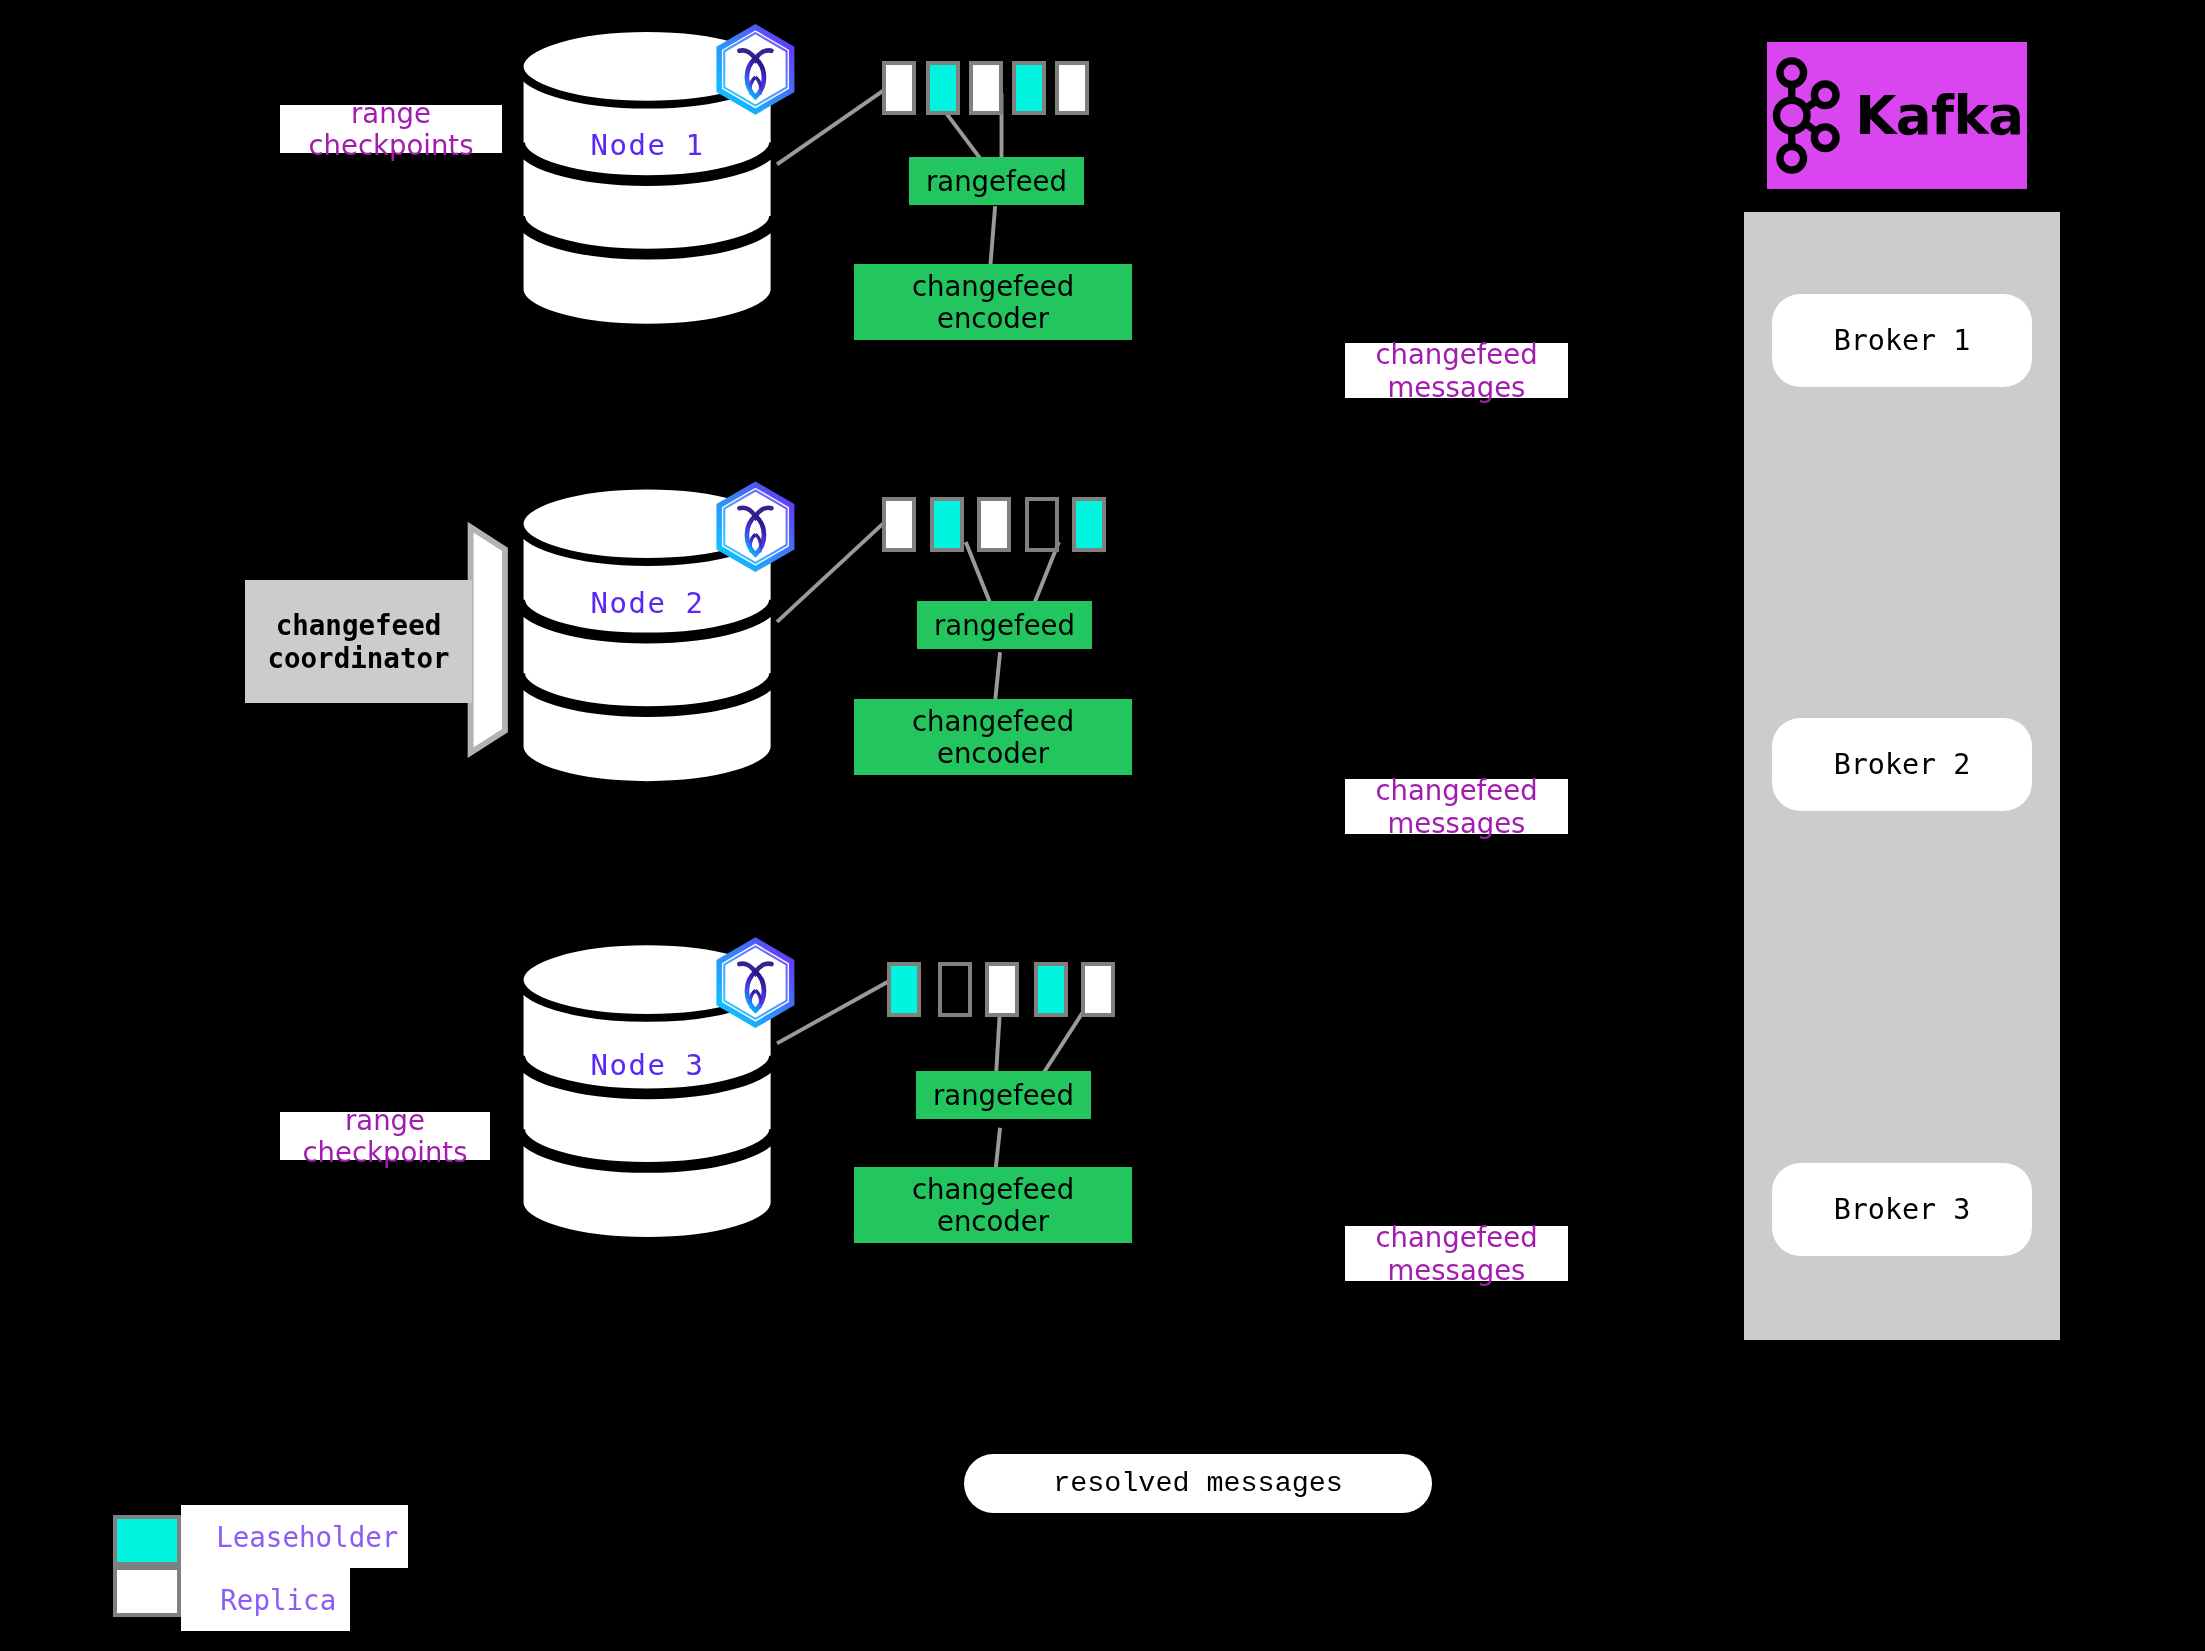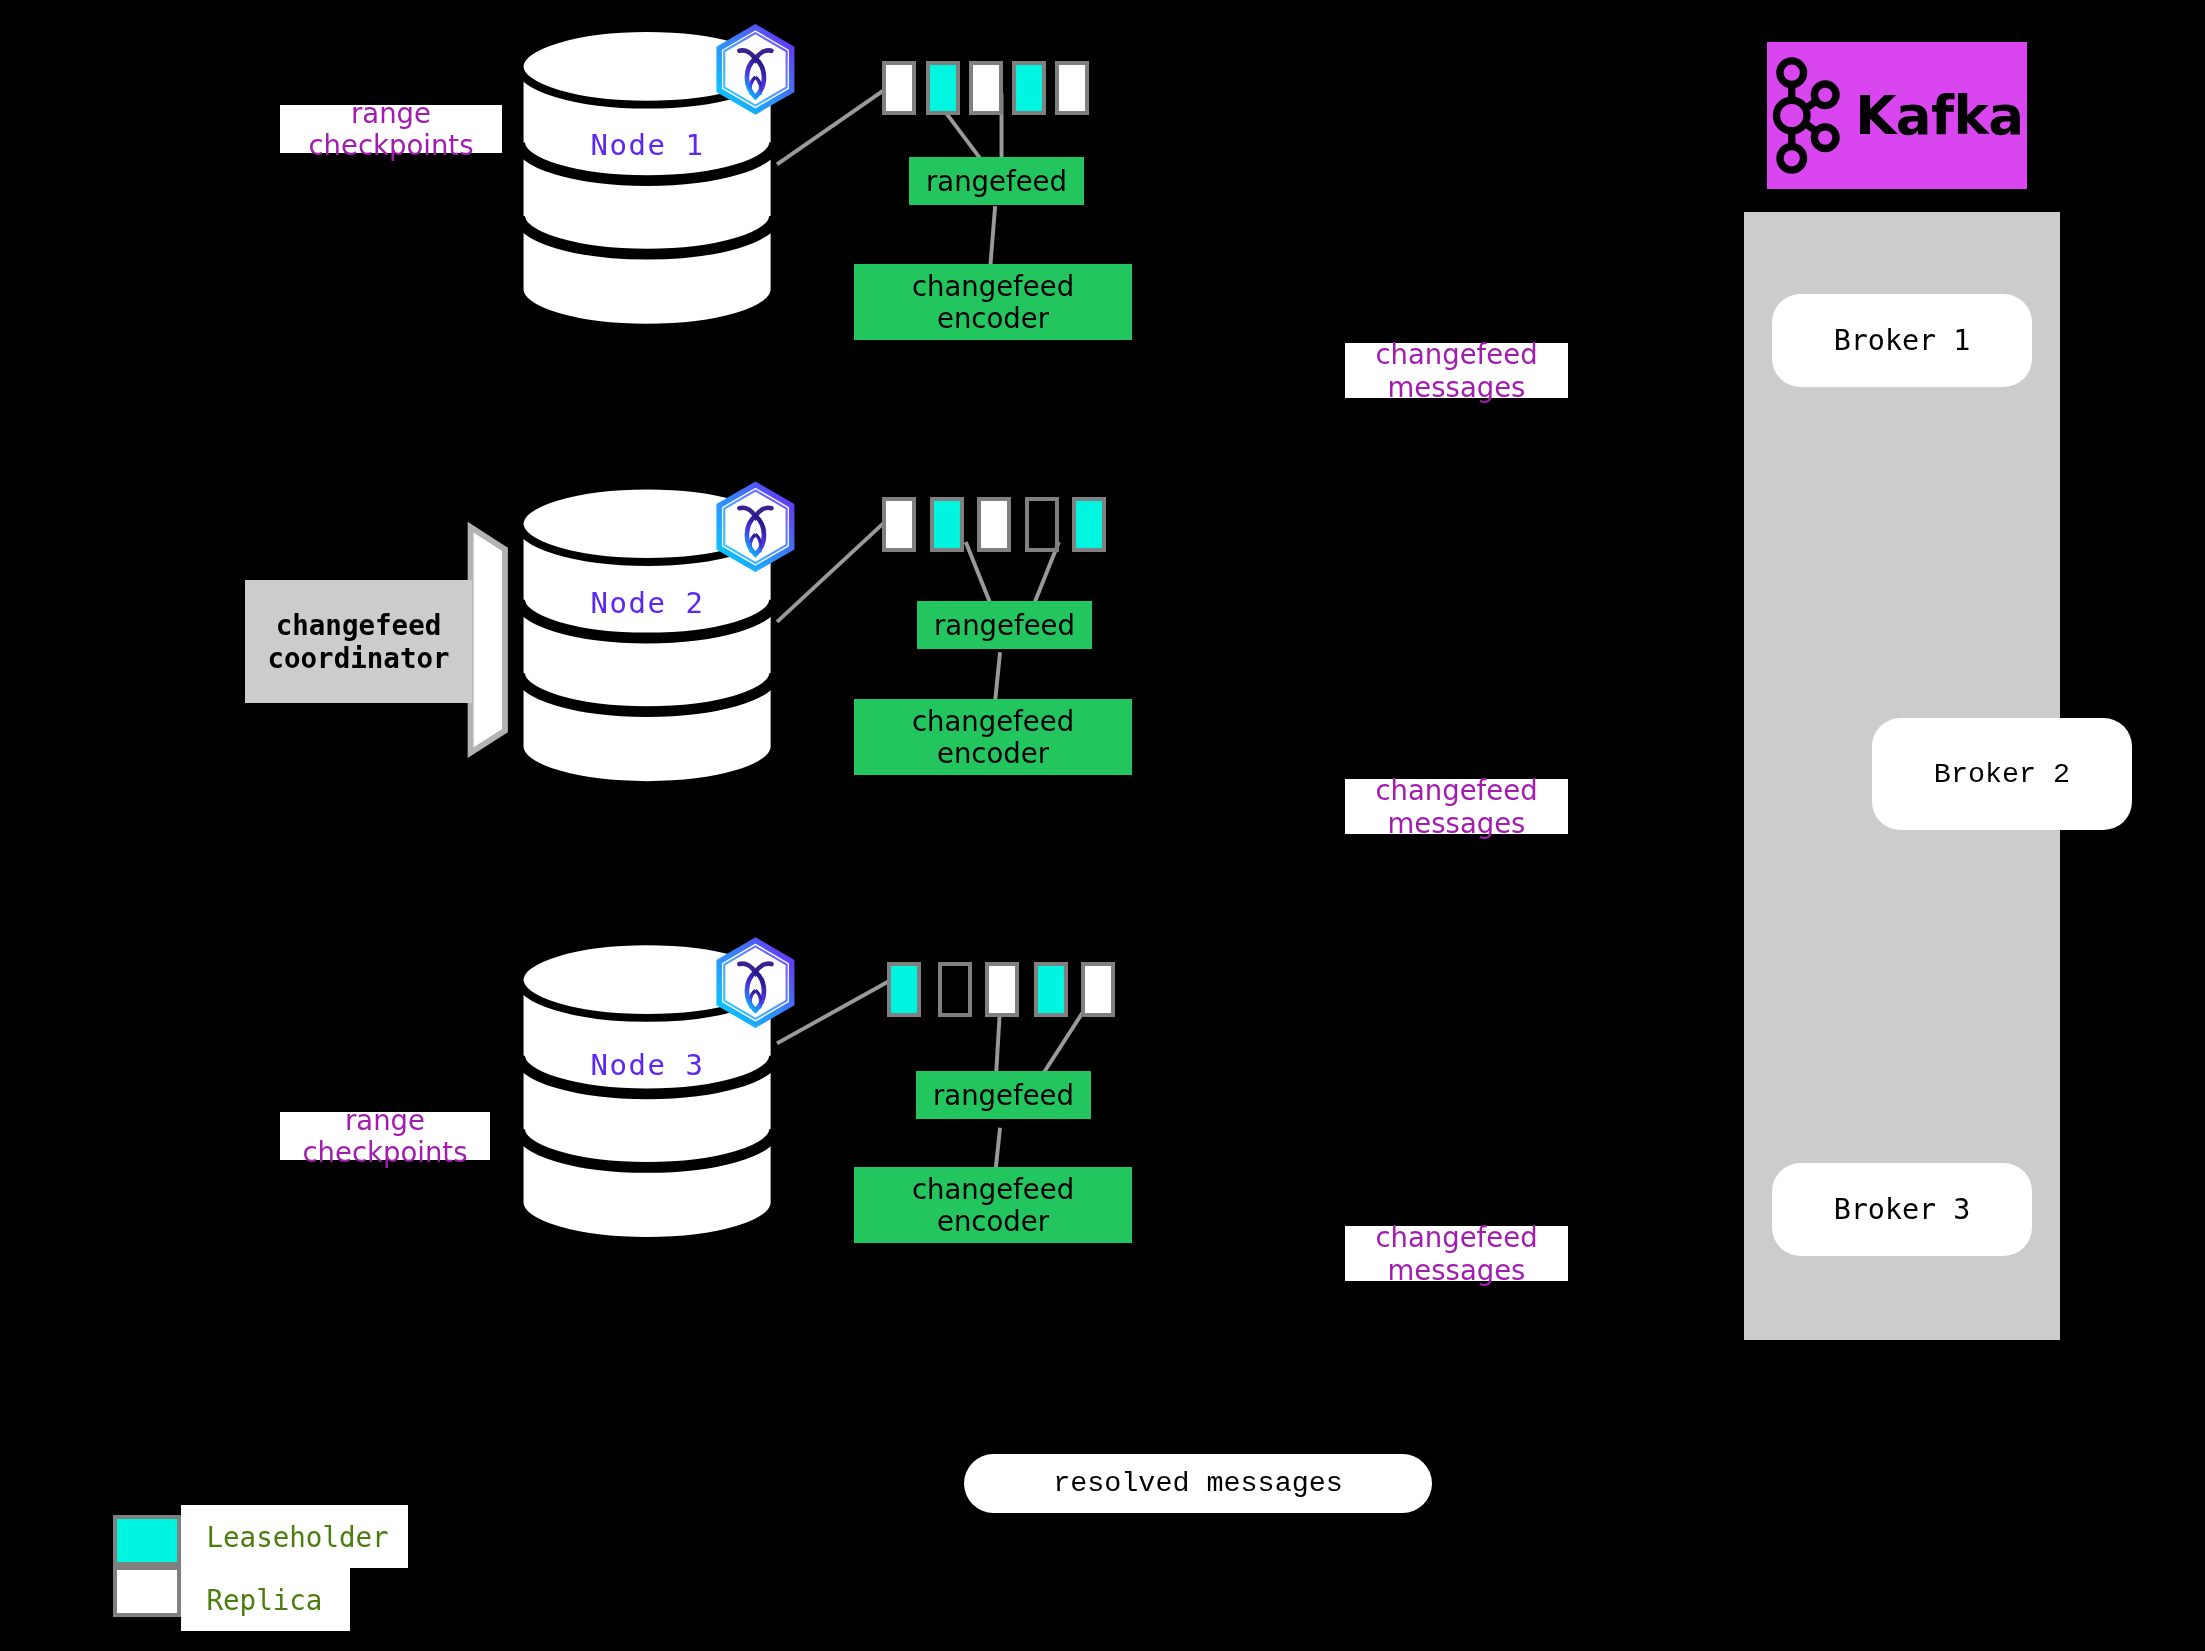--- a/index.html
+++ b/index.html
@@ -45,24 +45,24 @@
              font-weight:bold;color:#000;letter-spacing:-0.5px;}
 
   
   .pill{background:#ffffff;border-radius:490px;display:flex;
         align-items:center;justify-content:center;color:#000;
         font-family:Liberation Mono, monospace;
         white-space:nowrap;}
 
   
   .legswatch{border:4.4px solid #808080;box-sizing:border-box;}
-  .legplate{background:#ffffff;color:#4d7c0f;display:flex;align-items:center;
+  .legplate{background:#ffffff;color:#8b5cf6;display:flex;align-items:center;
             padding-left:25.5px;
             font-family:"DejaVu Sans Mono","Liberation Mono",monospace;
-            white-space:nowrap;}
+            white-space:nowrap;justify-content:center;}
 
   
   .coord{background:#cccccc;color:#000;display:flex;align-items:center;
          justify-content:center;text-align:center;line-height:1.2;
          font-weight:bold;
          font-family:"DejaVu Sans Mono","Liberation Mono",monospace;}
 </style>
 </head>
 <body>
 
@@ -241,21 +241,21 @@
     <line x1="70" y1="140" x2="95" y2="158" stroke="#000" stroke-width="15"></line>
   </svg>
   <span class="kafkaword" style="font-size:53px;margin-left:10.8px;">Kafka</span>
 </div>
 
 <div class="abs kpanel" style="left:1744px;top:212px;width:316px;height:1128px;"></div>
 
 <div class="abs broker" style="left:1772px;top:294px;width:260px;height:93px;font-size:28.4px;">
   <span>Broker 1</span>
 </div>
-<div class="abs broker" style="left:1872px;top:718px;width:260px;height:112px;font-size:28.4px;font-family:Liberation Mono, monospace;">
+<div class="abs broker" style="left:1772px;top:718px;width:260px;height:93px;font-size:28.4px;">
   <span>Broker 2</span>
 </div>
 <div class="abs broker" style="left:1772px;top:1163px;width:260px;height:93px;font-size:28.4px;">
   <span>Broker 3</span>
 </div>
 
 <div class="abs pill" style="left:964px;top:1454px;width:468px;height:59px;font-size:28.4px;">
   <span>resolved messages</span>
 </div>
 

